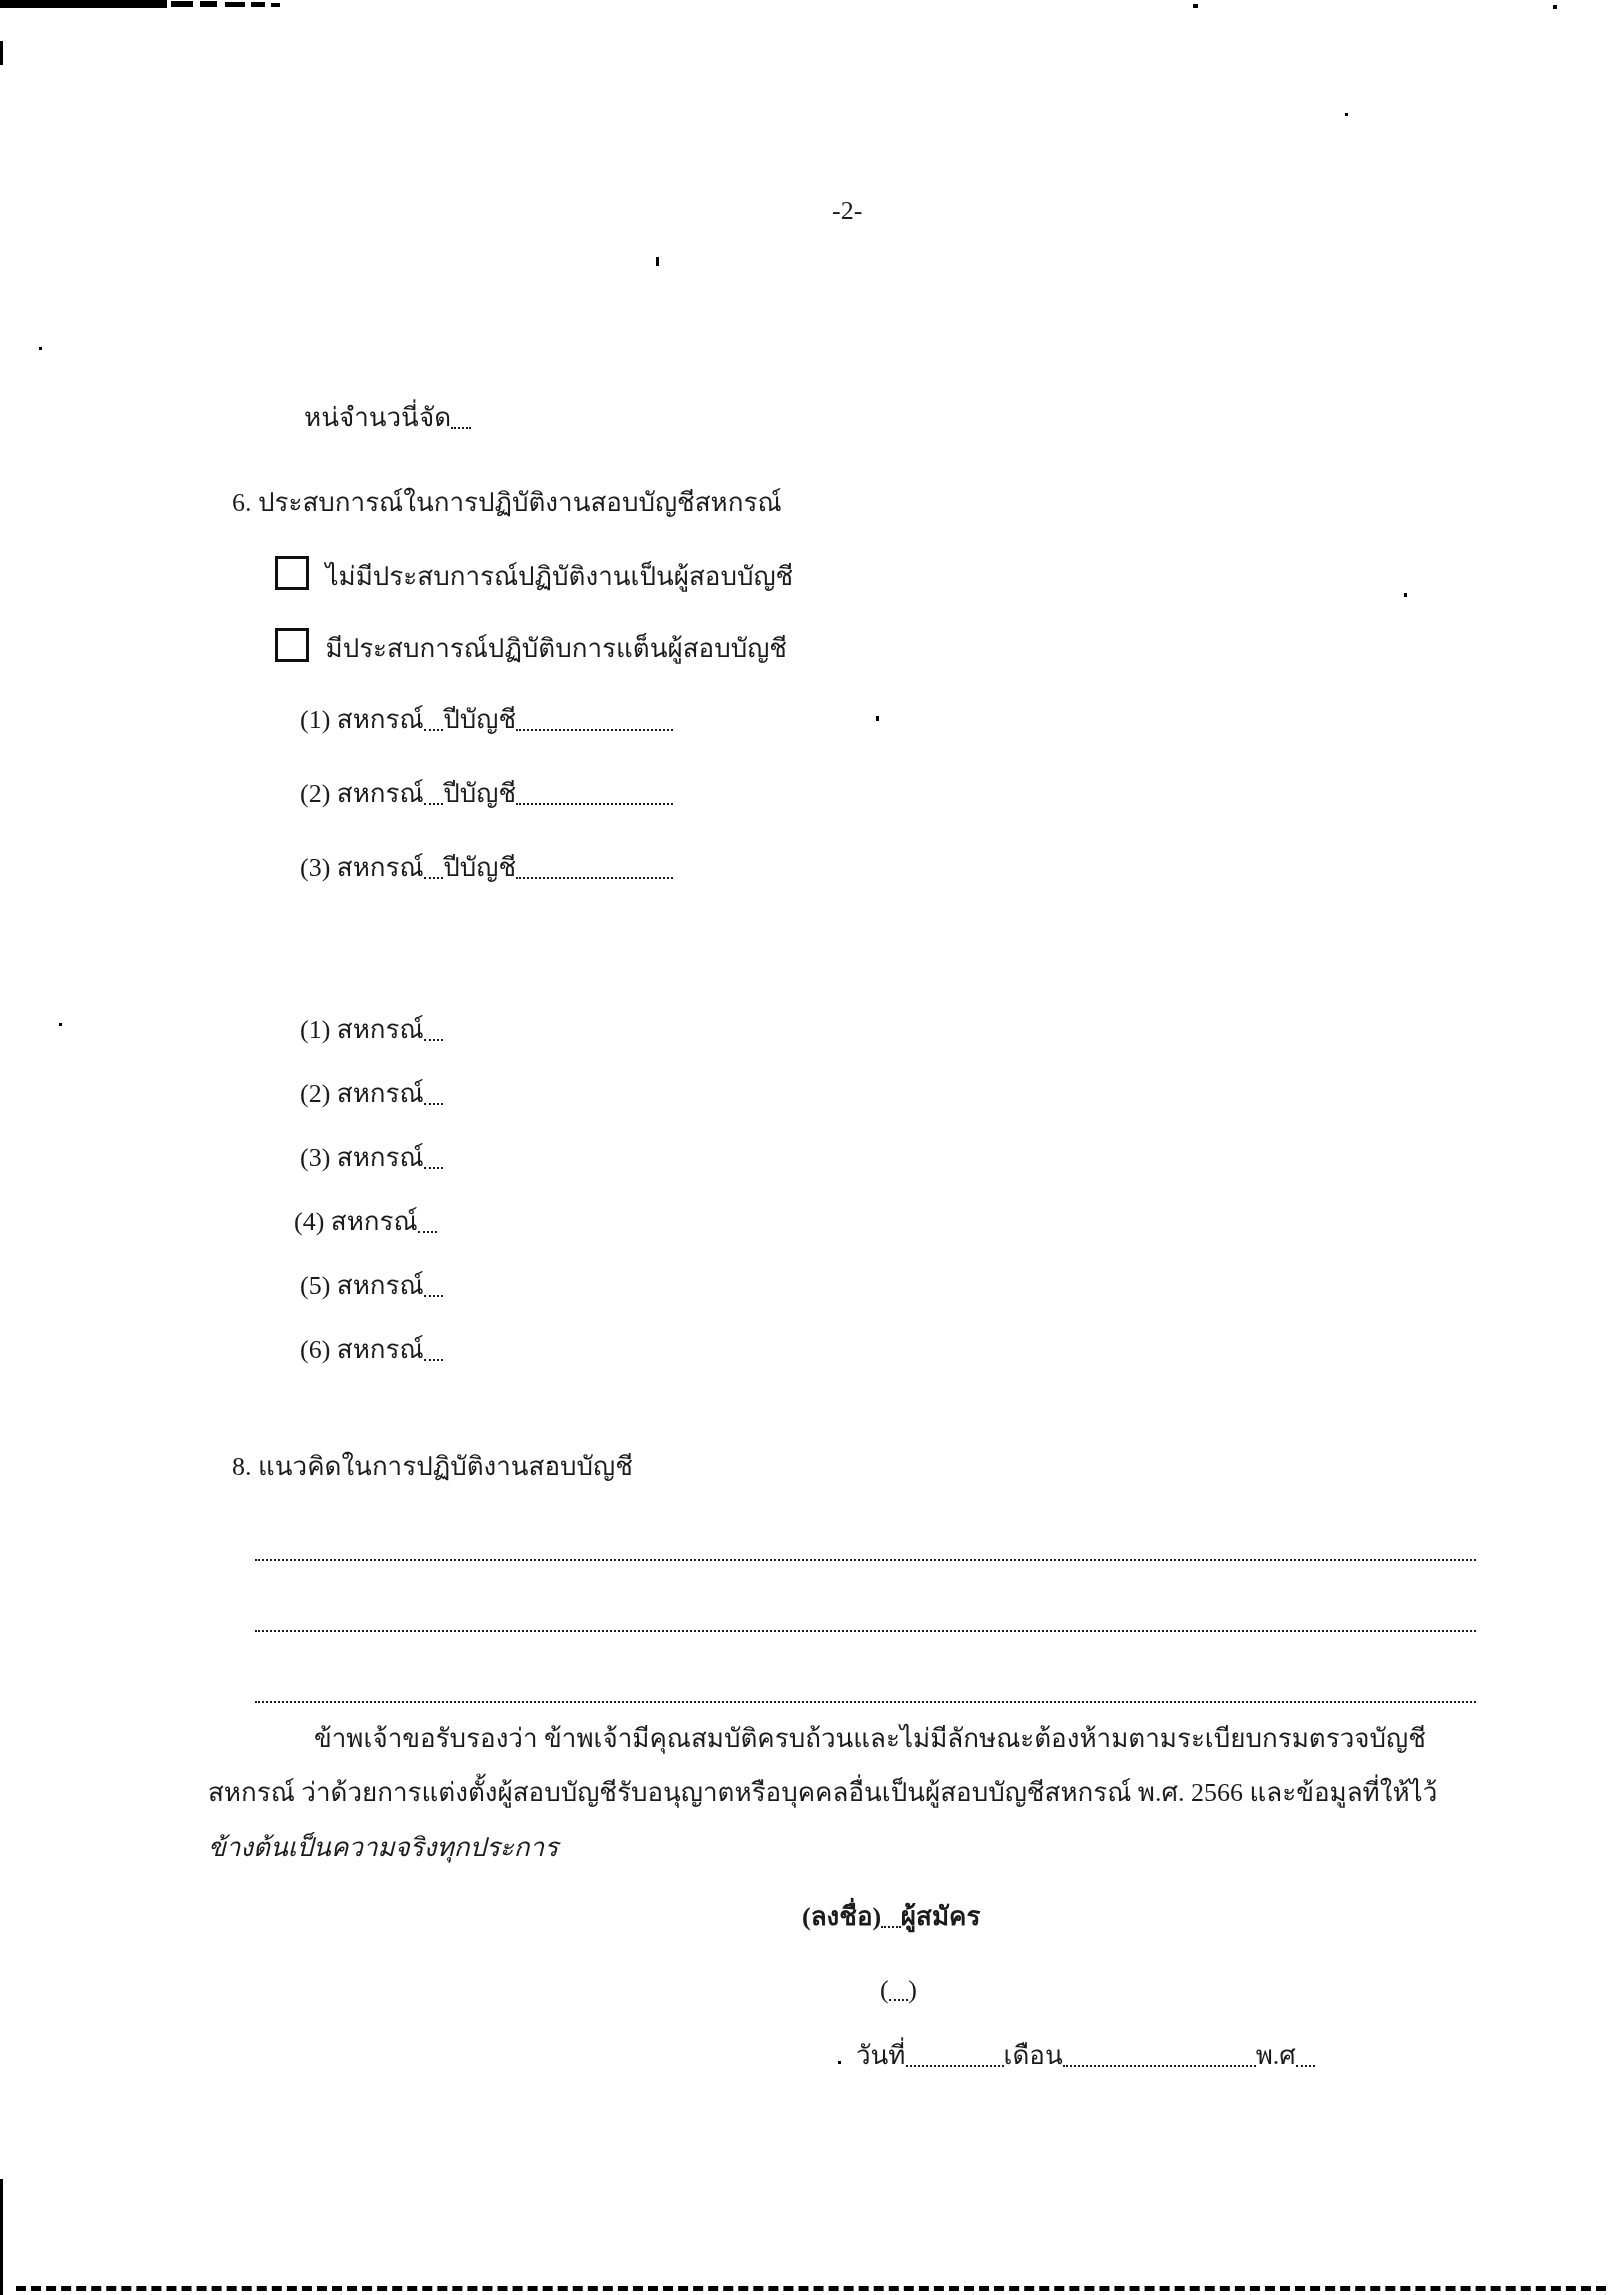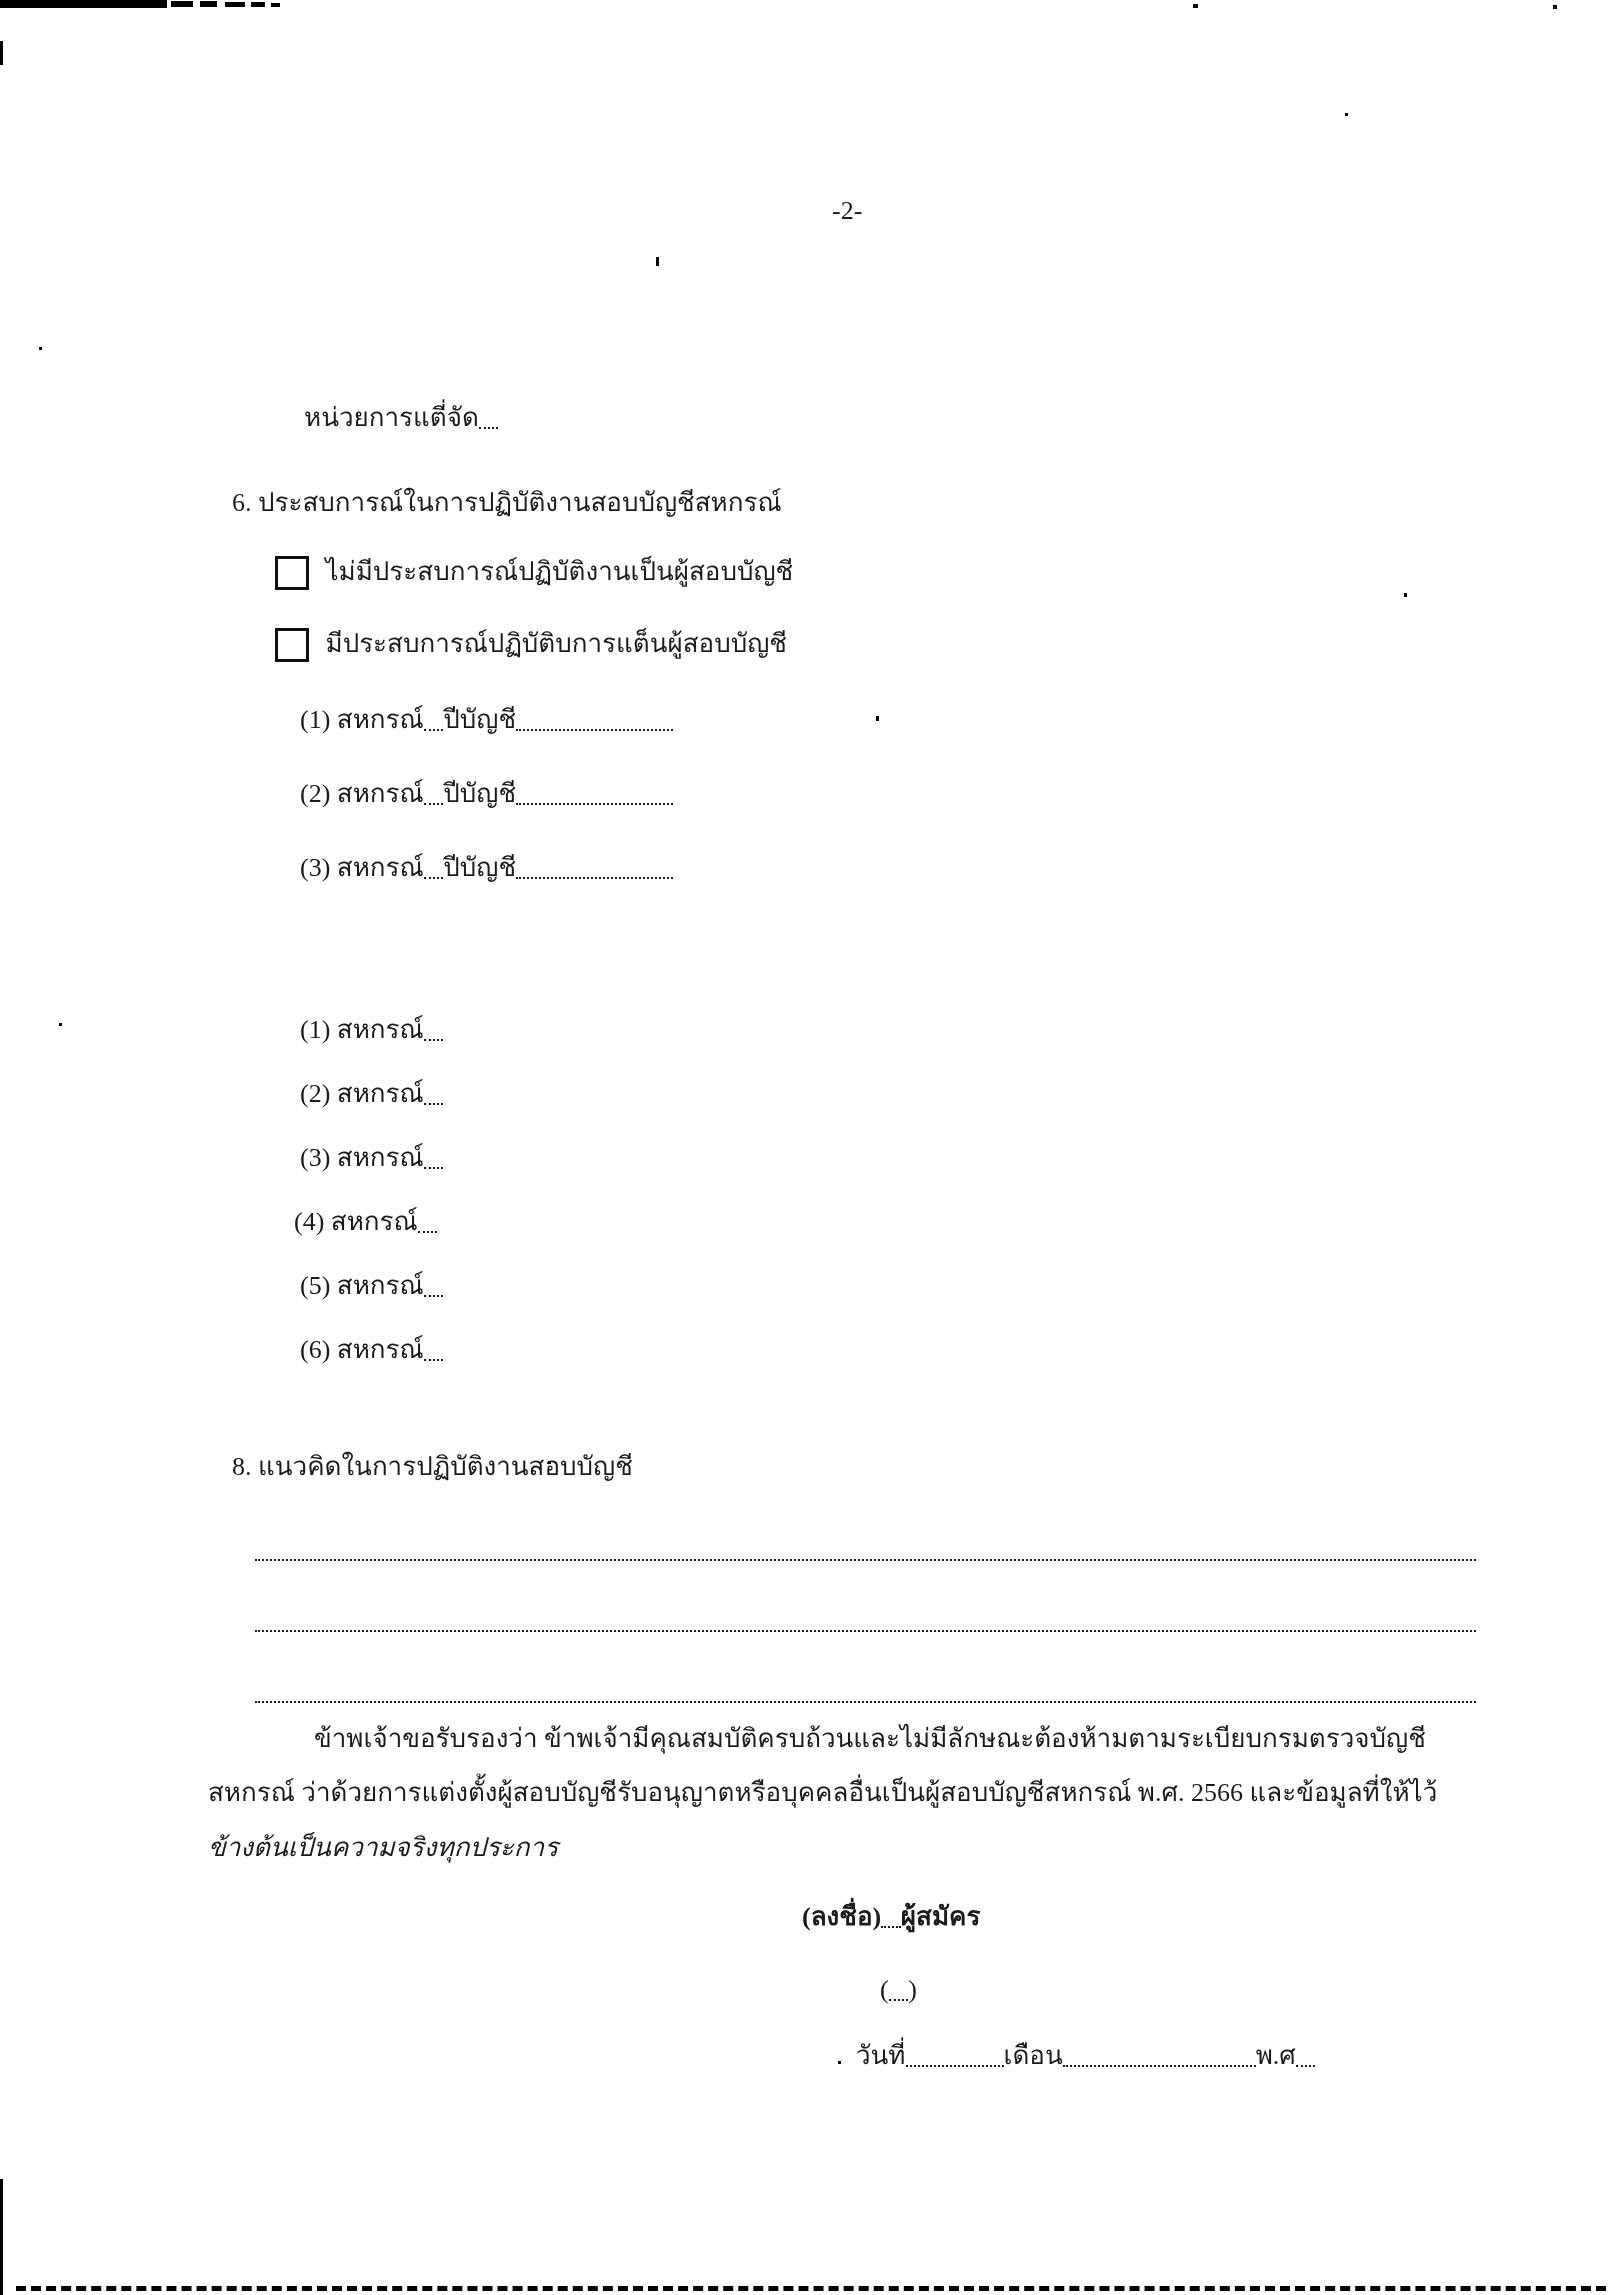--- a/index.html
+++ b/index.html
@@ -37,21 +37,21 @@
     position:absolute;height:0;
     border-bottom:2.6px dotted #1c1c1c;
   }
   .checkbox{
     width:27.5px;height:27.5px;
     border:3.9px solid #101010;
     margin:0 17px 3.9px 0;
     flex:0 0 auto;
     background:#fff;
   }
-  .cbrow{position:absolute;display:flex;white-space:nowrap;line-height:1.25;font-family:Liberation Serif, serif;}
+  .cbrow{position:absolute;display:flex;align-items:flex-end;white-space:nowrap;line-height:1.25;font-family:Liberation Serif, serif;}
   .pagenum{position:absolute;white-space:nowrap;}
   .art{position:absolute;background:#000;}
   .art-dashed-bottom{
     position:absolute;height:0;
     border-top:5.9px dashed #000;
   }
 </style>
 </head>
 <body>
 
@@ -74,21 +74,21 @@
   <div class="art" style="left:1345px;top:113px;width:3.3px;height:3.3px;"></div>
   <div class="art" style="left:548px;top:1461px;width:3.3px;height:3.3px;"></div>
   <div class="art" style="left:838px;top:2061px;width:3.3px;height:3.3px;"></div>
   <div class="art" style="left:0;top:2179px;width:2.6px;height:116px;"></div>
   <div class="art-dashed-bottom" style="left:16.4px;top:2286px;width:1590px;"></div>
 
   <div class="pagenum" style="left:832px;top:196px;">-2-</div>
 
 
   <div class="row" style="left:304px;top:402px;width:1172px;">
-    <span>หน่วยการแตี่จัด</span>
+    <span>หน่จำนวนี่จัด</span>
     <span class="dots"></span>
   </div>
 
   <div class="abs" style="left:232px;top:487px;">6. ประสบการณ์ในการปฏิบัติงานสอบบัญชีสหกรณ์</div>
 
   <div class="cbrow" style="left:275px;top:556px;">
     <span class="checkbox"></span>
     <span>ไม่มีประสบการณ์ปฏิบัติงานเป็นผู้สอบบัญชี</span>
   </div>
 

